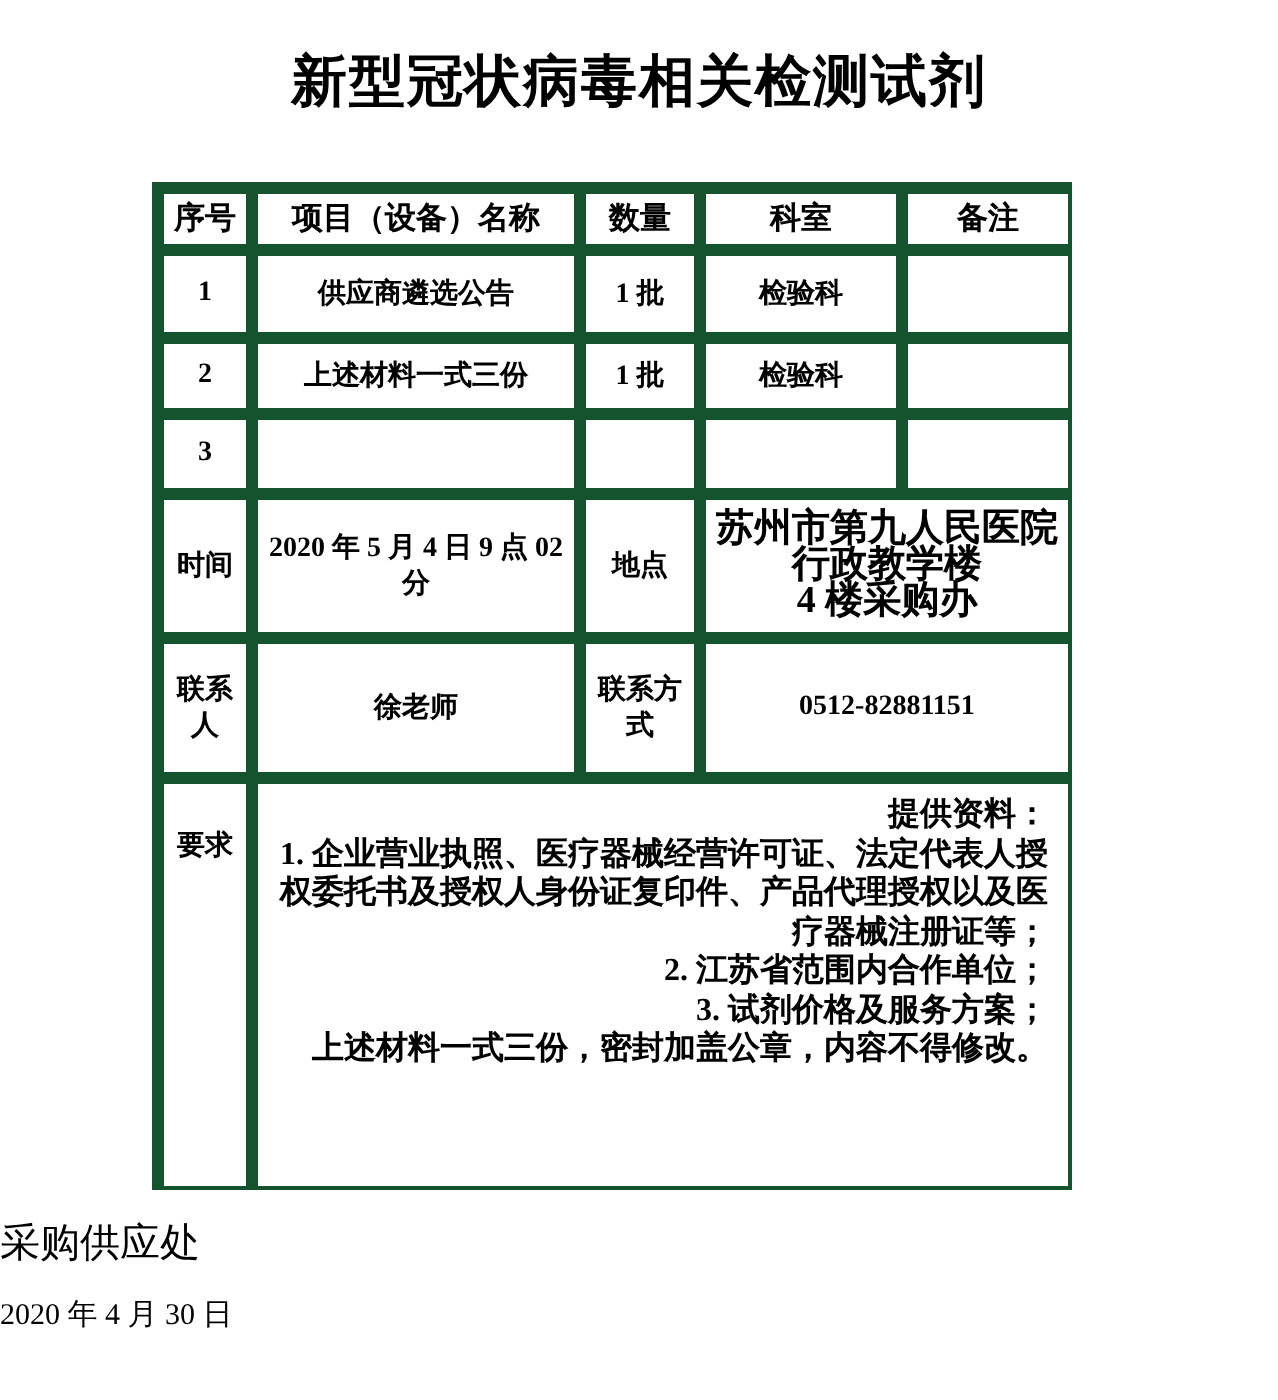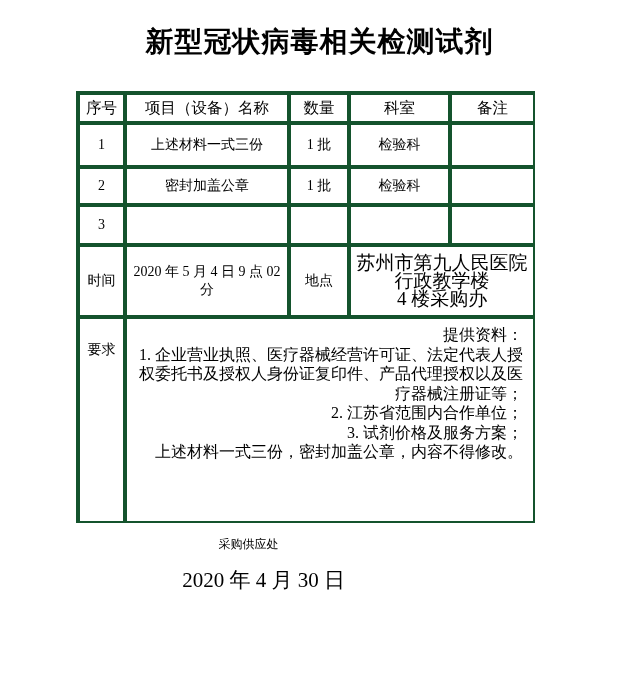--- a/index.html
+++ b/index.html
@@ -22,25 +22,25 @@
     letter-spacing: 1px;
   }
 
   table.doc-table {
     margin: 31px 0 0 76px;
     width: 456px;
     border-collapse: collapse;
     table-layout: fixed;
   }
   .doc-table th, .doc-table td {
-    border: 4px solid #14532d;
+    border: 6px solid #14532d;
     text-align: center;
     vertical-align: middle;
     font-size: 14px;
-    font-weight: normal;
+    font-weight: bold;
     padding: 2px 4px;
     overflow: hidden;
   }
   .doc-table th { font-size: 15.5px; }
   .thick-left  { border-left-width: 2px !important; }
   .last-col    { border-right-width: 2px !important; }
   tr.last-row td { border-bottom-width: 2px; }
 
   td.req-label {
     vertical-align: top;
@@ -55,29 +55,29 @@
   }
   .req-closing { text-indent: 14px; }
 
   td.place-value {
     font-size: 19px;
     line-height: 18px;
   }
 
   .footer-dept {
     margin-top: 13px;
-    text-align: center;
+    text-align: left;
     padding-right: 142px;
-    font-size: 12px;
+    font-size: 20px;
   }
   .footer-date {
     margin-top: 13px;
-    text-align: center;
+    text-align: left;
     padding-right: 112px;
-    font-size: 21px;
+    font-size: 15px;
   }
 </style>
 </head>
 <body>
 
 <div class="page">
 
   <div class="doc-title">
     <div>新型冠状病毒相关检测试剂</div>
   </div>
@@ -95,29 +95,29 @@
         <tr style="height:30px">
       <th>序号</th>
       <th>项目（设备）名称</th>
       <th>数量</th>
       <th class="thick-left">科室</th>
       <th class="last-col">备注</th>
     </tr>
 
     <tr style="height:44px">
       <td>1</td>
-      <td>上述材料一式三份</td>
+      <td>供应商遴选公告</td>
       <td>1 批</td>
       <td class="thick-left">检验科</td>
       <td class="last-col"></td>
     </tr>
 
     <tr style="height:38px">
       <td>2</td>
-      <td>密封加盖公章</td>
+      <td>上述材料一式三份</td>
       <td>1 批</td>
       <td class="thick-left">检验科</td>
       <td class="last-col"></td>
     </tr>
 
     <tr style="height:40px">
       <td>3</td>
       <td></td>
       <td></td>
       <td class="thick-left"></td>
@@ -127,20 +127,26 @@
     <tr style="height:72px">
       <td>时间</td>
       <td>2020 年 5 月 4 日 9 点 02 分</td>
       <td>地点</td>
       <td colspan="2" class="thick-left last-col place-value">
         <div>苏州市第九人民医院行政教学楼</div>
         <div>4 楼采购办</div>
       </td>
     </tr>
 
+    <tr style="height:70px">
+      <td>联系人</td>
+      <td>徐老师</td>
+      <td>联系方式</td>
+      <td colspan="2" class="thick-left last-col">0512-82881151</td>
+    </tr>
 
     <tr style="height:205px" class="last-row">
       <td class="req-label">要求</td>
       <td colspan="4" class="req-content last-col">
         <div>提供资料：</div>
         <div>1.  企业营业执照、医疗器械经营许可证、法定代表人授权委托书及授权人身份证复印件、产品代理授权以及医疗器械注册证等；</div>
         <div>2.  江苏省范围内合作单位；</div>
         <div>3.  试剂价格及服务方案；</div>
         <div class="req-closing">上述材料一式三份，密封加盖公章，内容不得修改。</div>
       </td>

